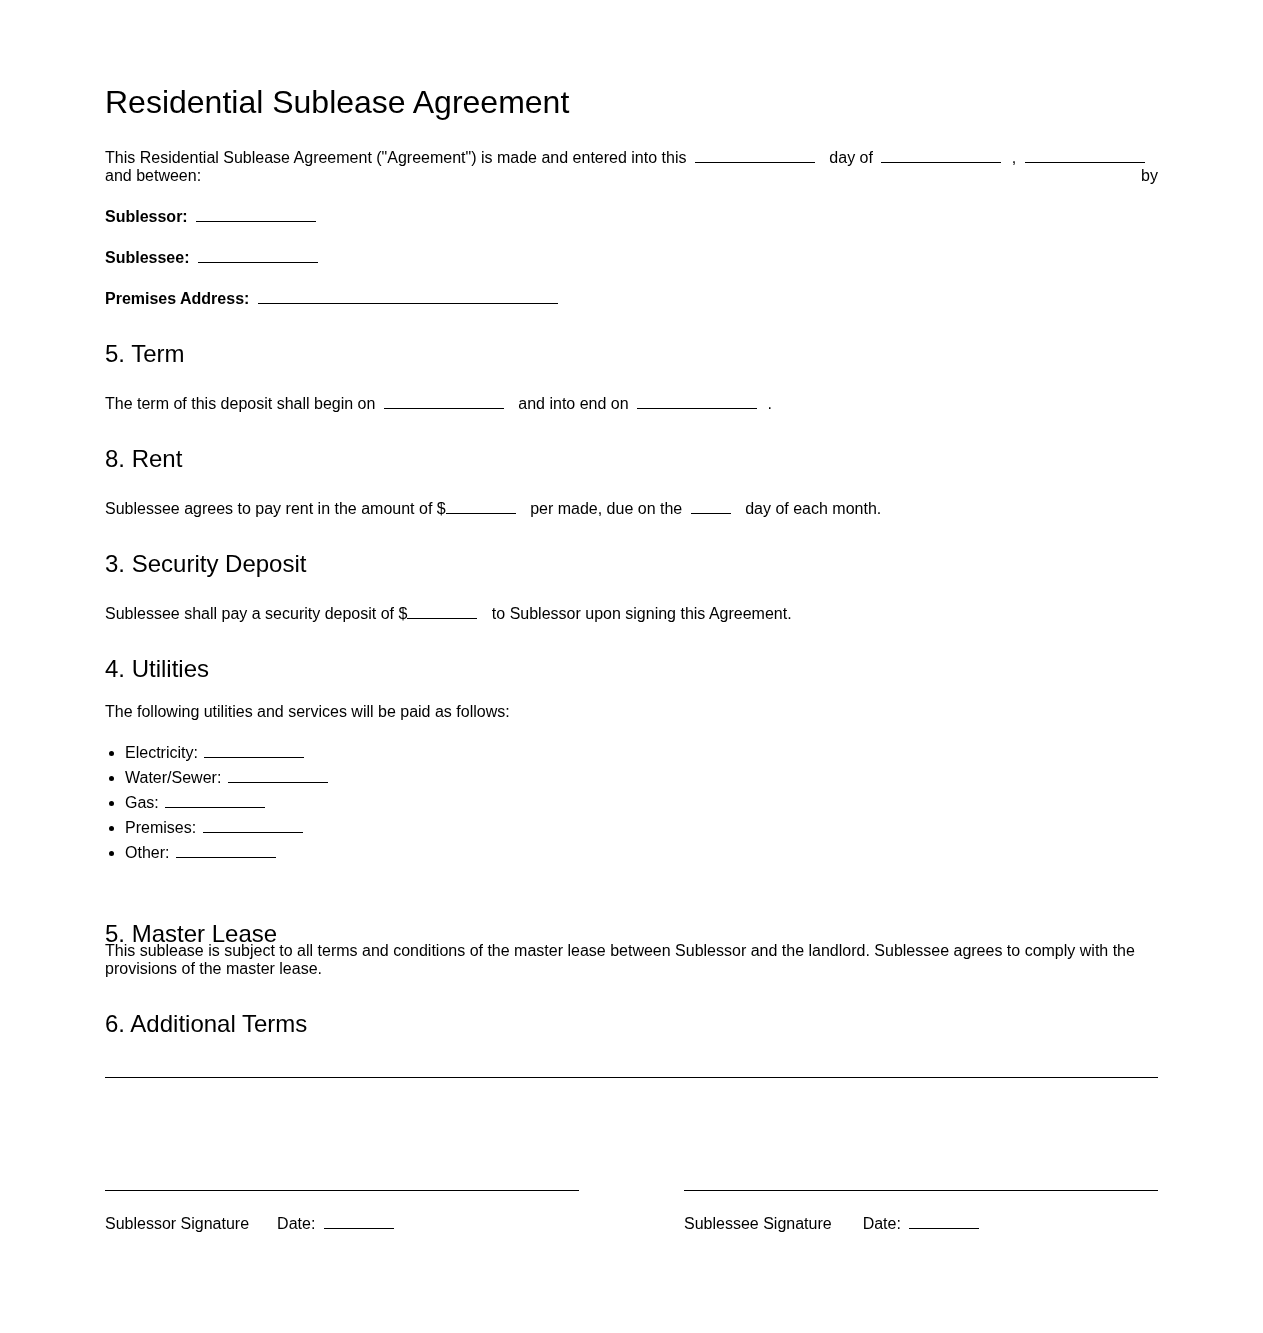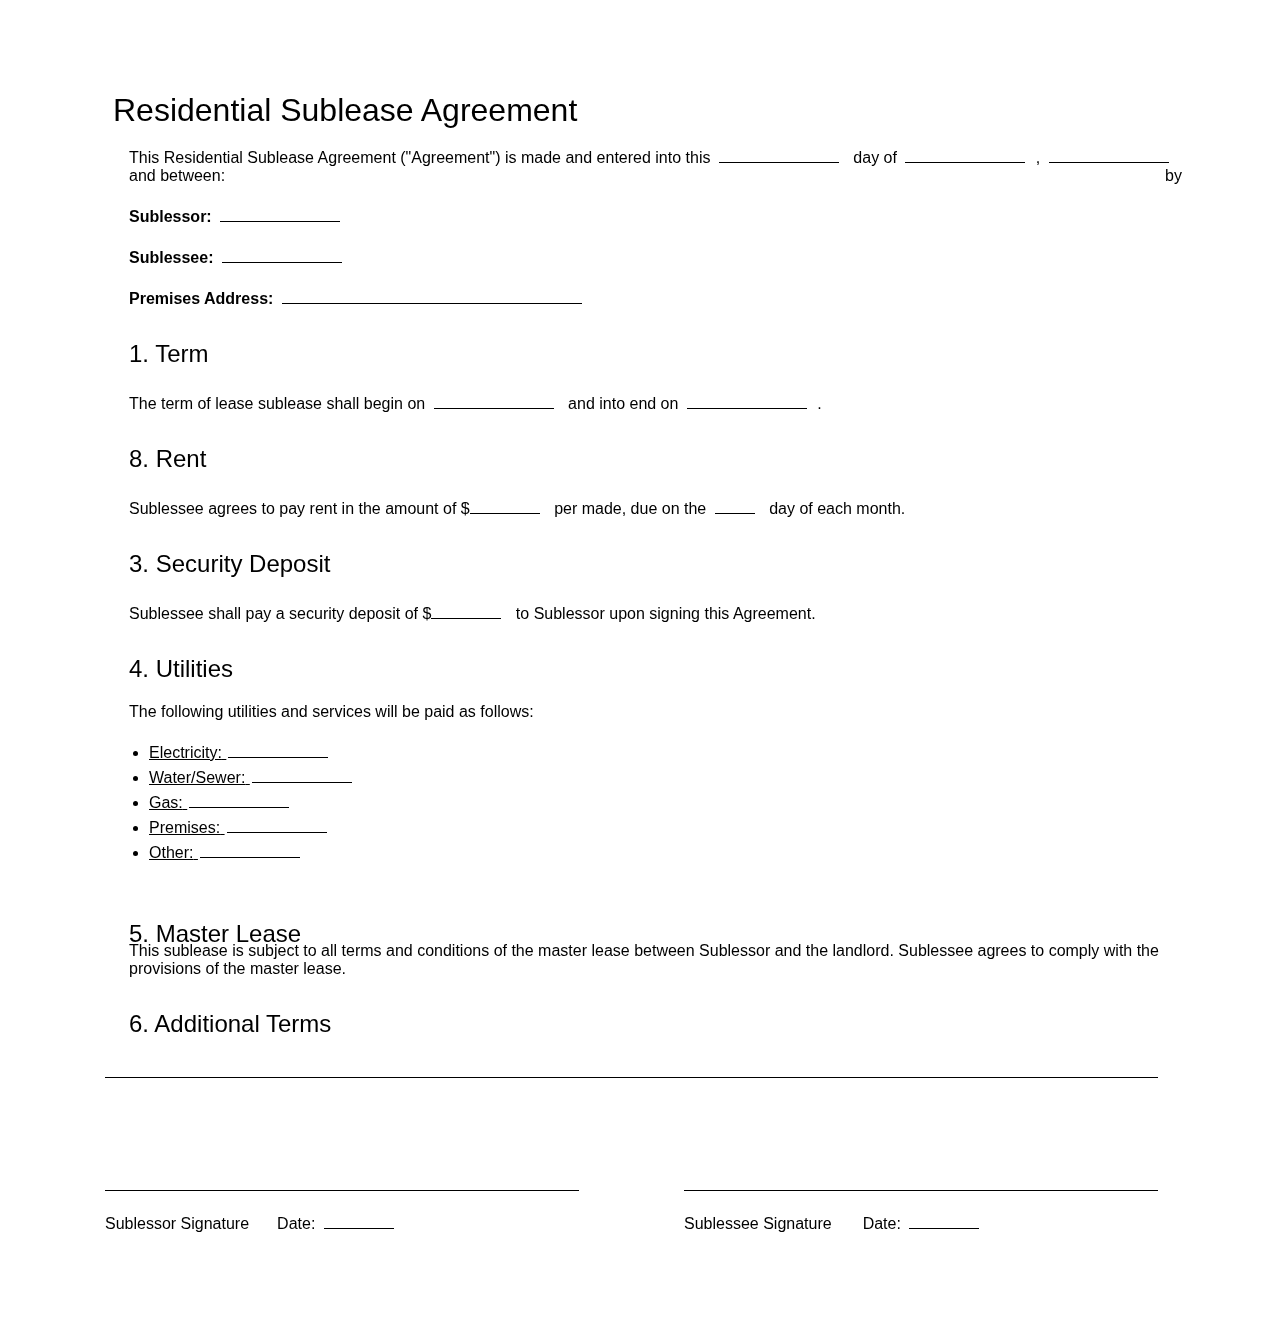--- a/index.html
+++ b/index.html
@@ -3,39 +3,39 @@
 <meta charset="utf-8">
 <style>
   html, body { margin: 0; padding: 0; background: #ffffff; }
   body {
     width: 1263px; height: 1333px; position: relative; overflow: hidden;
     font-family: "Liberation Sans", sans-serif; color: #000;
     font-size: 16px;
   }
   .page { position: absolute; left: 105px; top: 0; width: 1053px; }
   h1 {
-    position: absolute; left: 0; top: 82px; margin: 8px;
+    position: absolute; left: 0; top: 82px; margin: 0;
     font-size: 32px; font-weight: normal; line-height: 40px; white-space: nowrap;
   }
-  .abs { position: absolute; left: 0; margin-left: 24px; }
+  .abs { position: absolute; left: 0; }
   p { margin: 0; line-height: 18px; }
   .blank {
     display: inline-block; border-bottom: 1px solid #000; height: 1px;
     vertical-align: baseline; margin: 0 4px;
   }
   .w120 { width: 120px; }
   .w100 { width: 100px; }
   .w70 { width: 70px; }
   .w40 { width: 40px; }
   .w300 { width: 300px; }
   .b { font-weight: bold; }
   h2 {
     margin: 0; font-size: 24px; font-weight: normal; line-height: 30px; white-space: nowrap;
   }
-  ul { margin: 0; padding-left: 20px; text-decoration: underline; }
+  ul { margin: 0; padding-left: 20px; }
   ul li { line-height: 25px; font-size: 16px; }
   .fullline { position: absolute; left: 0; width: 1053px; border-top: 1px solid #000; }
   .sigline { position: absolute; border-top: 1px solid #000; width: 474px; }
   .siglabel { position: absolute; white-space: nowrap; }
   .gap { display: inline-block; width: 28px; }
 </style>
 </head>
 <body>
 
 <div class="page">
@@ -61,23 +61,23 @@
   <p class="abs b" style="top:249px;">
     <span>Sublessee:</span>
     <span class="blank w120"></span>
   </p>
 
   <p class="abs b" style="top:290px;">
     <span>Premises Address:</span>
     <span class="blank w300"></span>
   </p>
 
-  <h2 class="abs" style="top:339px;">1. Term</h2>
+  <h2 class="abs" style="top:339px;">5. Term</h2>
   <p class="abs" style="top:395px; white-space:nowrap;">
-    <span>The term of lease sublease shall begin on</span>
+    <span>The term of this deposit shall begin on</span>
     <span class="blank w120"></span>
     <span style="margin-left:6px">and into end on</span>
     <span class="blank w120"></span>
     <span style="margin-left:2px">.</span>
   </p>
 
   <h2 class="abs" style="top:444px;">8. Rent</h2>
   <p class="abs" style="top:500px; white-space:nowrap;">
     <span>Sublessee agrees to pay rent in the amount of $</span><span class="blank w70" style="margin-left:0"></span>
     <span style="margin-left:6px">per made, due on the</span>

